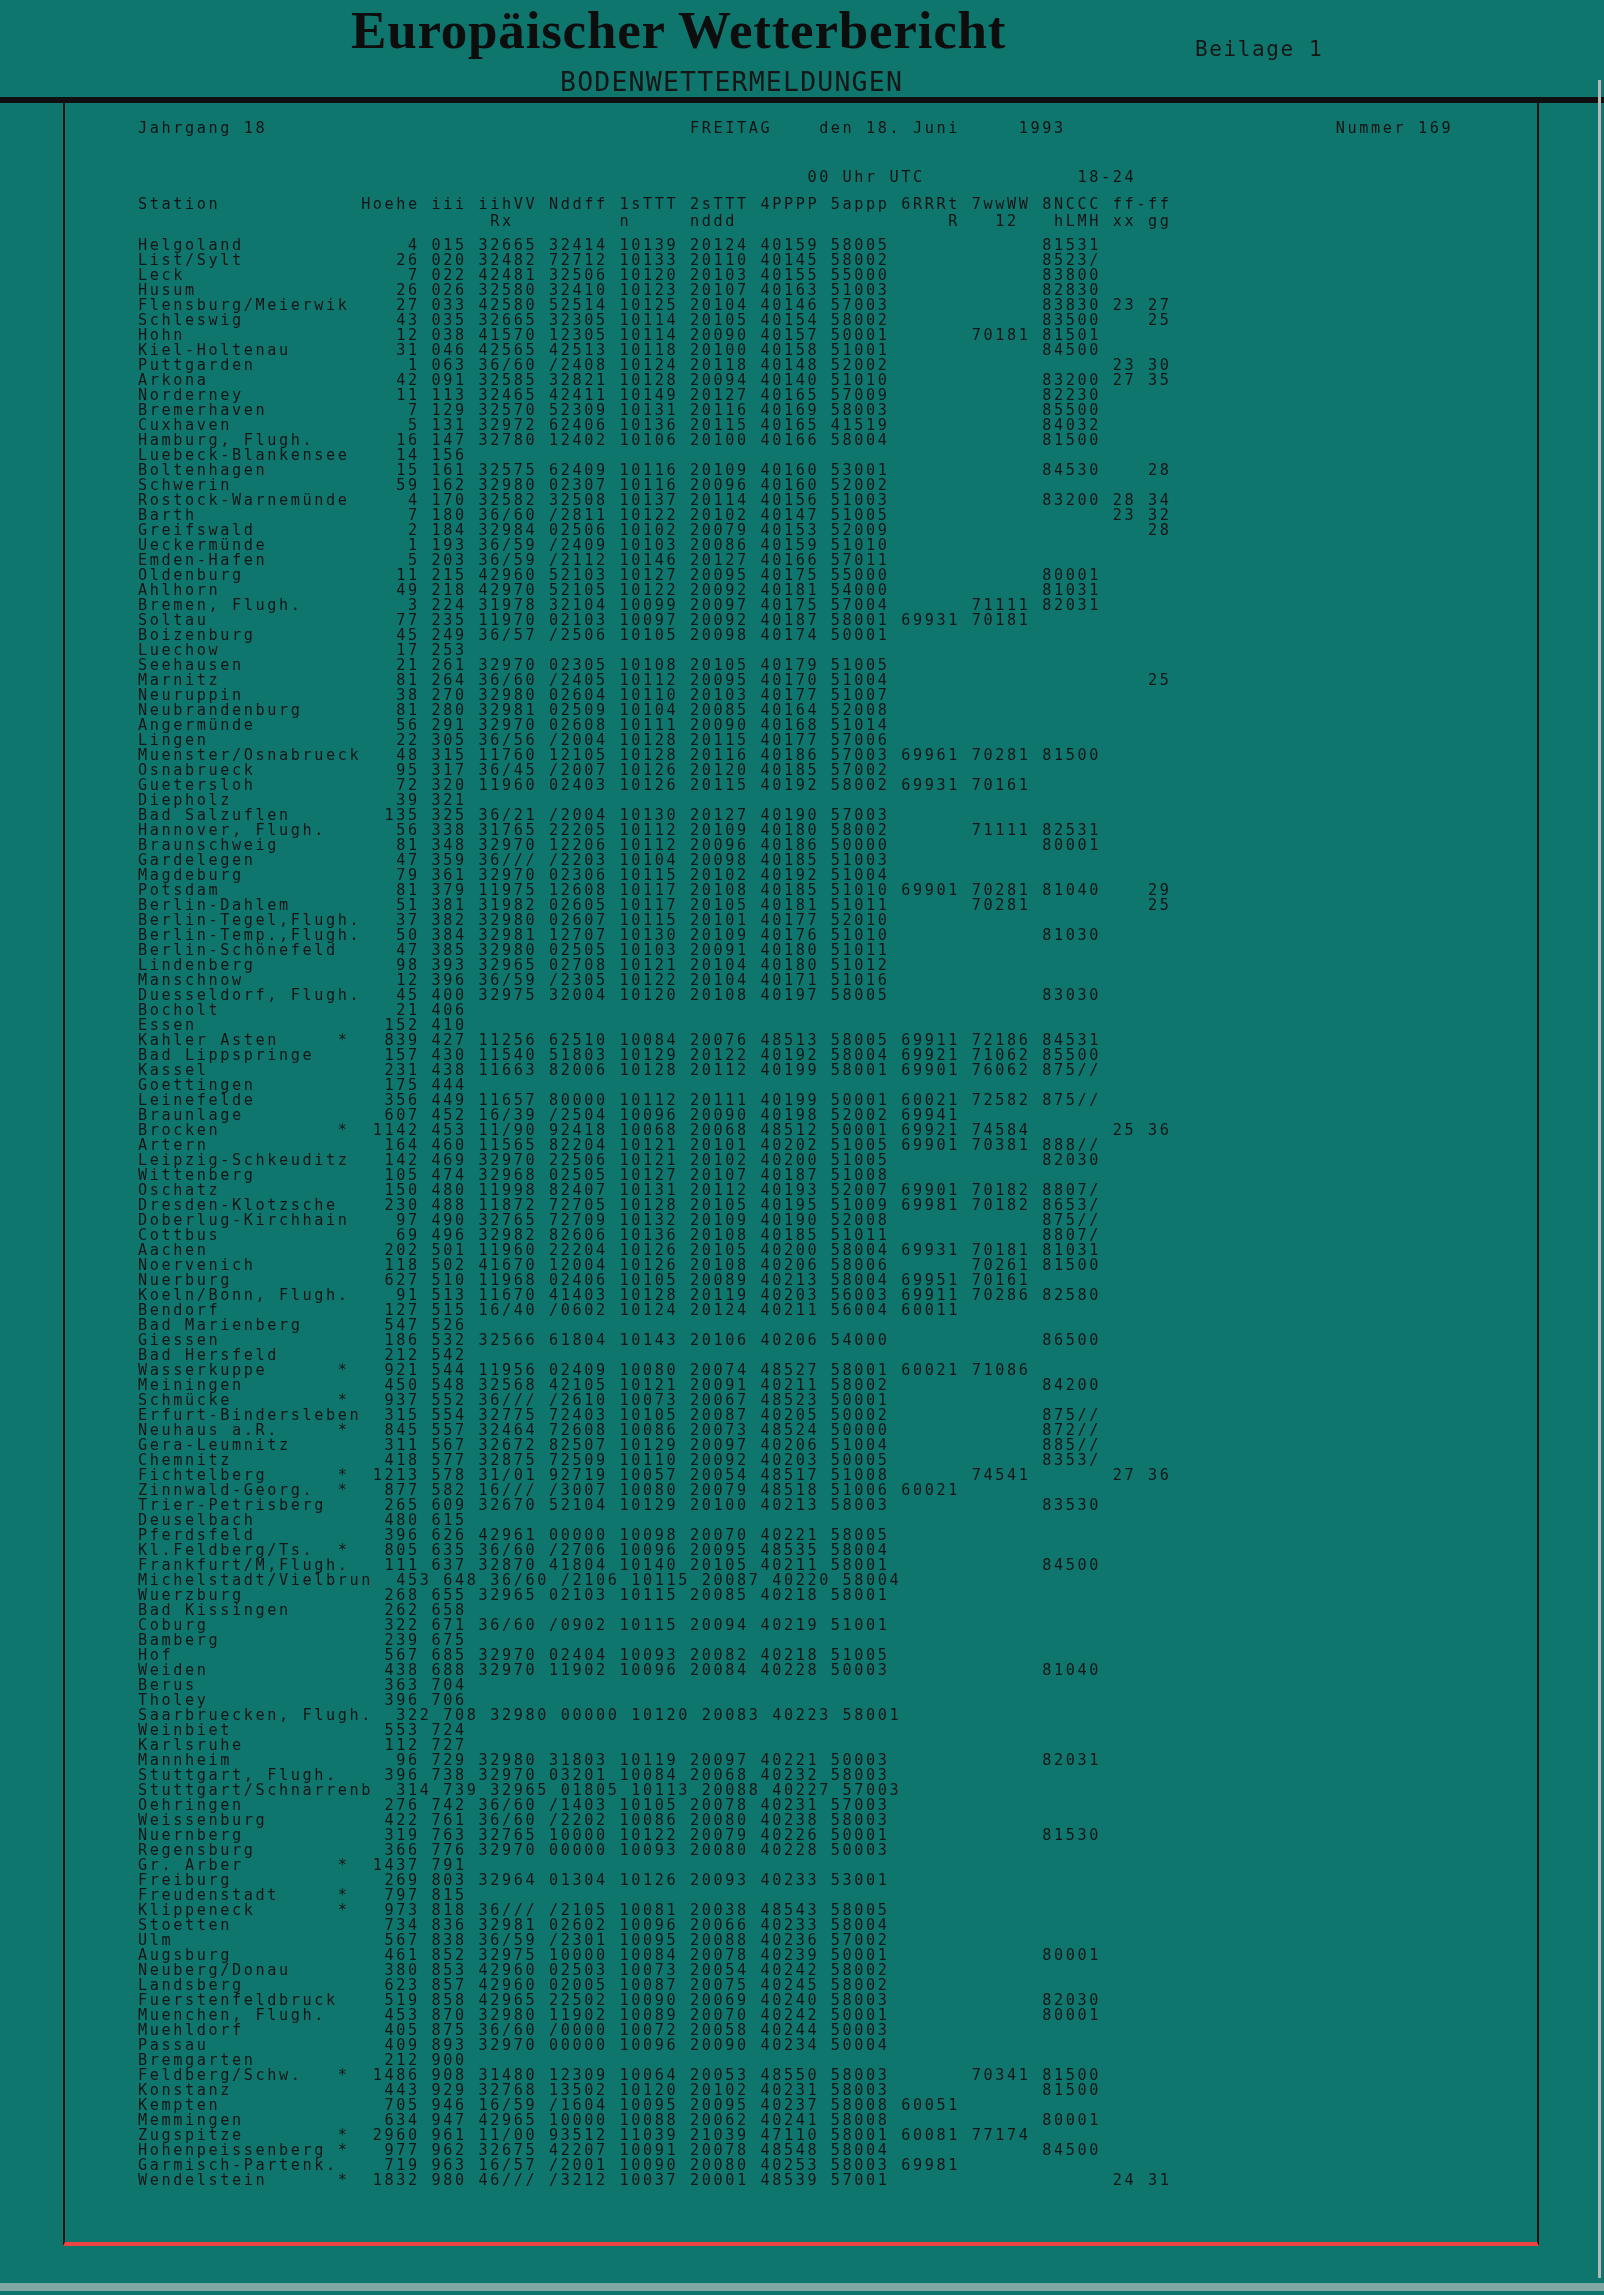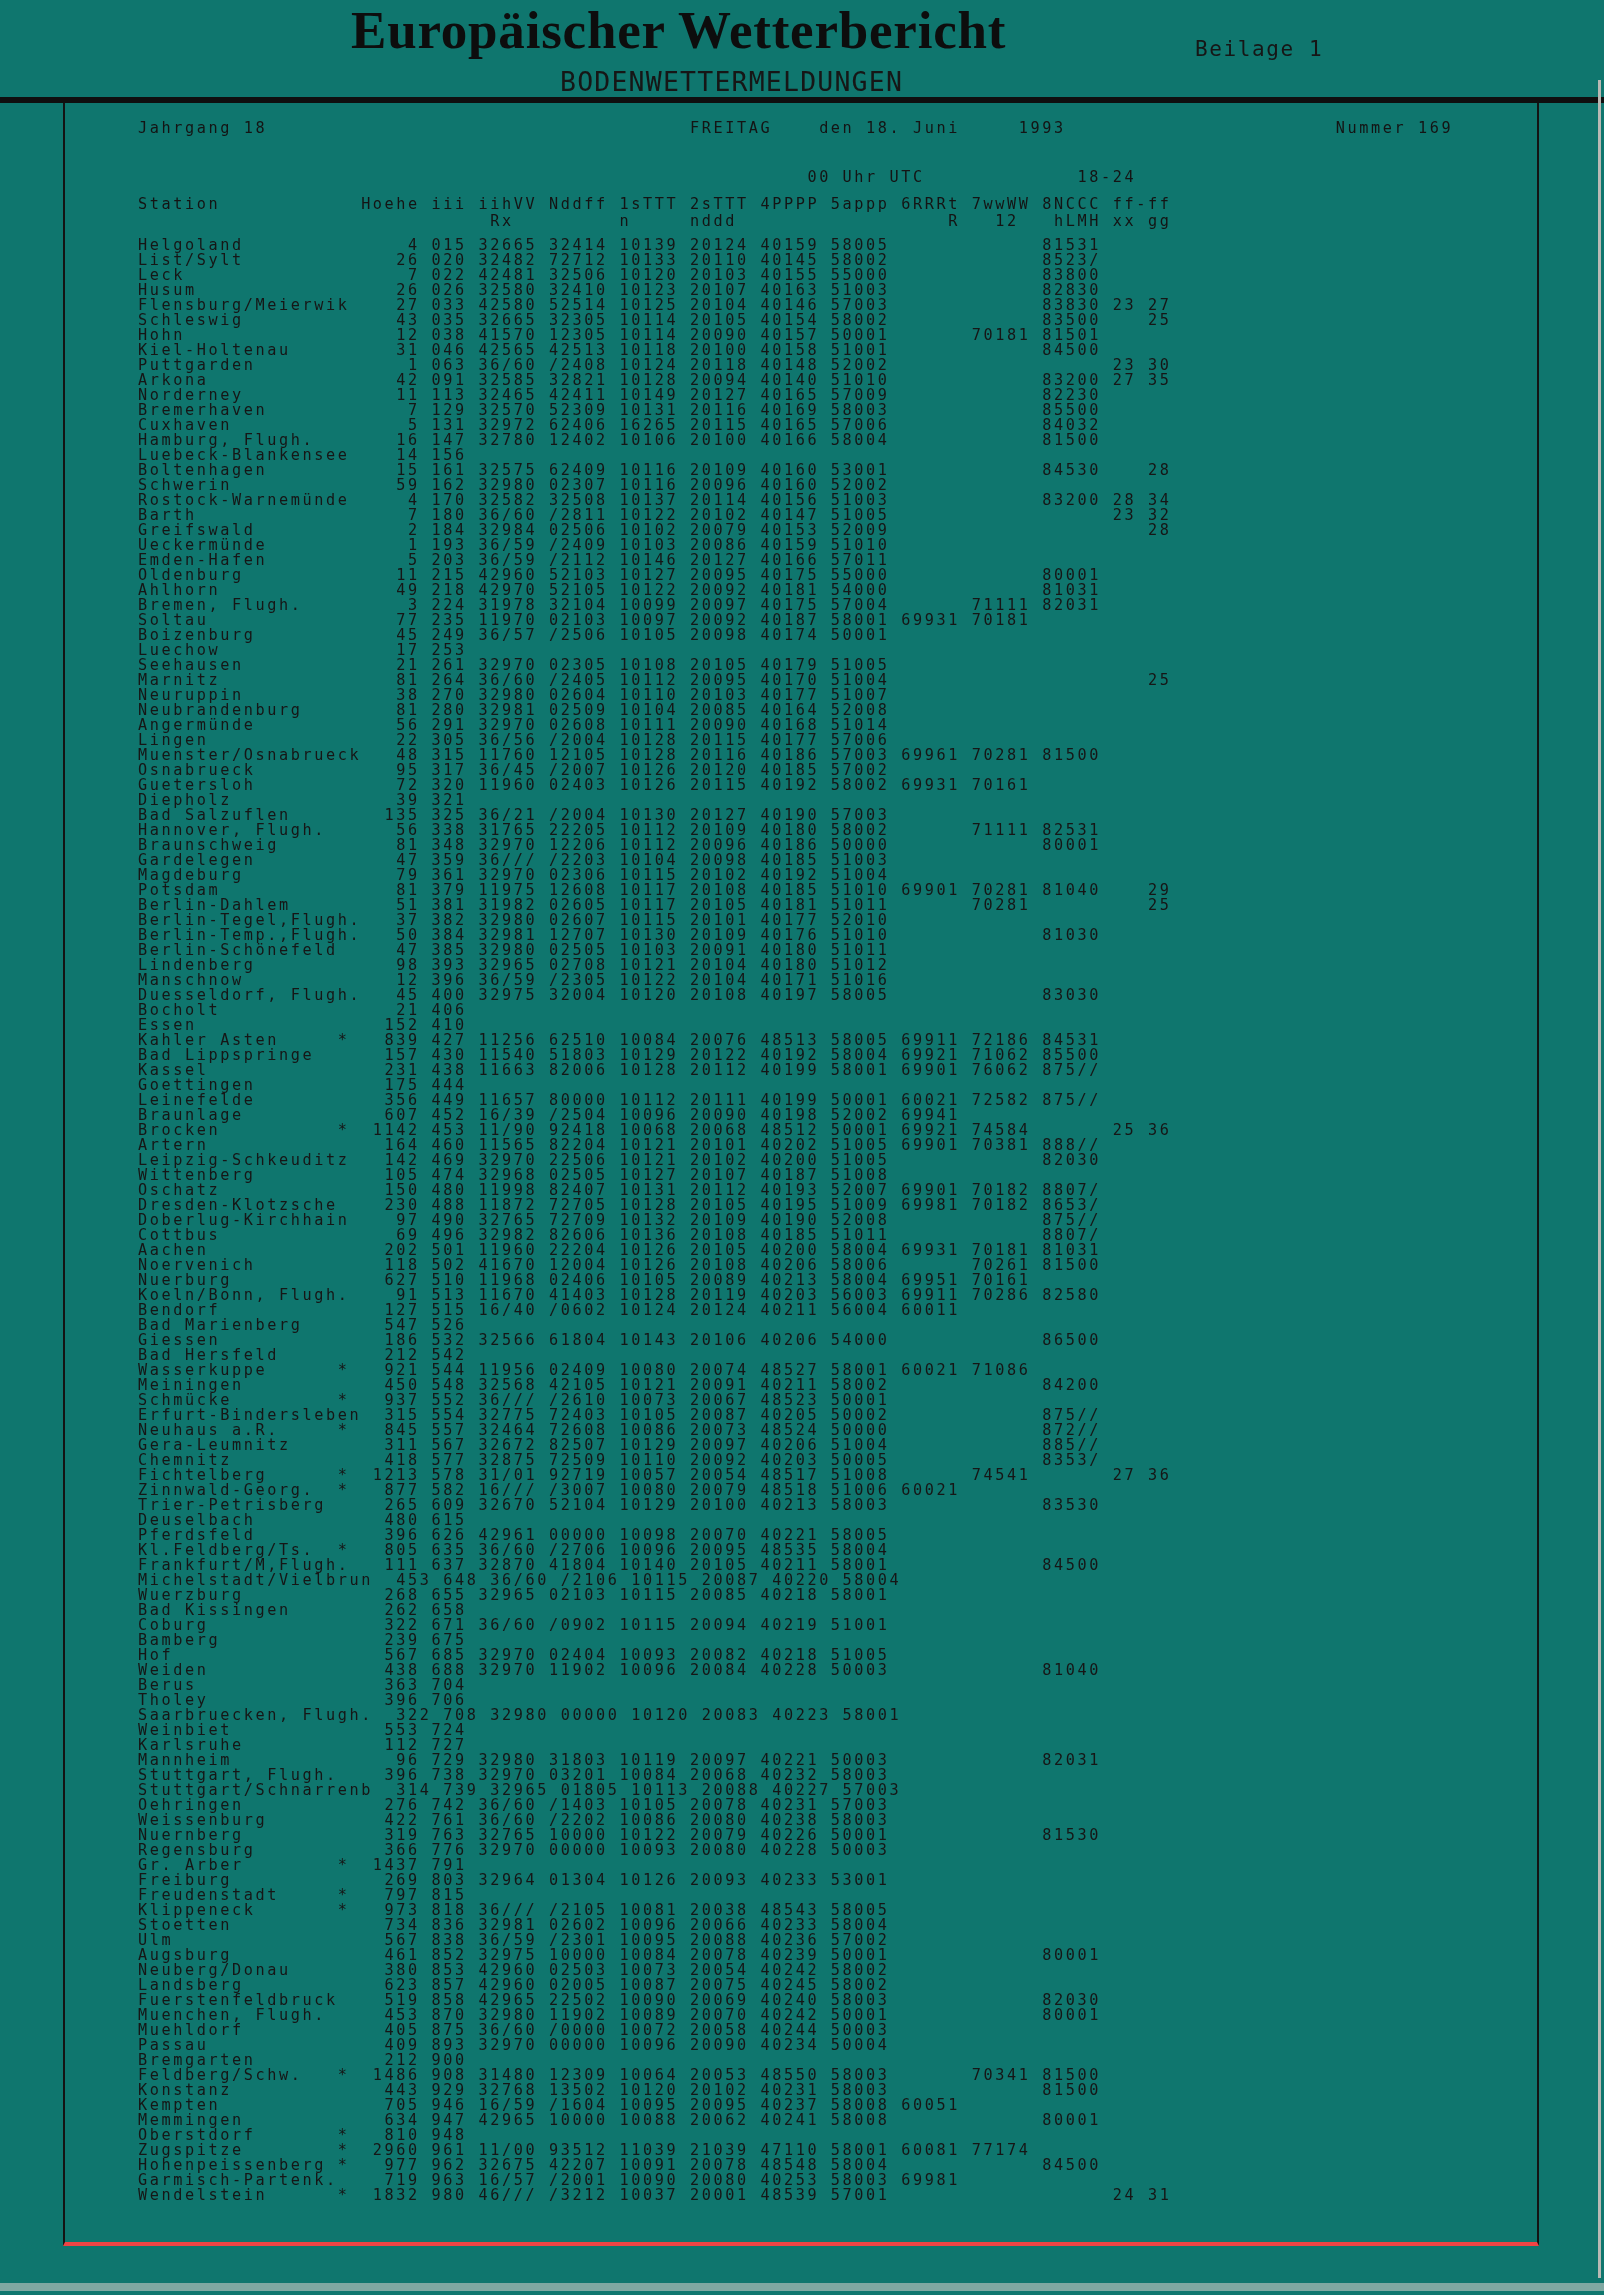--- a/index.html
+++ b/index.html
@@ -44,21 +44,21 @@
         <div class="row">Leck                   7 022 42481 32506 10120 20103 40155 55000             83800</div>
         <div class="row">Husum                 26 026 32580 32410 10123 20107 40163 51003             82830</div>
         <div class="row">Flensburg/Meierwik    27 033 42580 52514 10125 20104 40146 57003             83830 23 27</div>
         <div class="row">Schleswig             43 035 32665 32305 10114 20105 40154 58002             83500    25</div>
         <div class="row">Hohn                  12 038 41570 12305 10114 20090 40157 50001       70181 81501</div>
         <div class="row">Kiel-Holtenau         31 046 42565 42513 10118 20100 40158 51001             84500</div>
         <div class="row">Puttgarden             1 063 36/60 /2408 10124 20118 40148 52002                   23 30</div>
         <div class="row">Arkona                42 091 32585 32821 10128 20094 40140 51010             83200 27 35</div>
         <div class="row">Norderney             11 113 32465 42411 10149 20127 40165 57009             82230</div>
         <div class="row">Bremerhaven            7 129 32570 52309 10131 20116 40169 58003             85500</div>
-        <div class="row">Cuxhaven               5 131 32972 62406 16265 20115 40165 57006             84032</div>
+        <div class="row">Cuxhaven               5 131 32972 62406 10136 20115 40165 41519             84032</div>
         <div class="row">Hamburg, Flugh.       16 147 32780 12402 10106 20100 40166 58004             81500</div>
         <div class="row">Luebeck-Blankensee    14 156</div>
         <div class="row">Boltenhagen           15 161 32575 62409 10116 20109 40160 53001             84530    28</div>
         <div class="row">Schwerin              59 162 32980 02307 10116 20096 40160 52002</div>
         <div class="row">Rostock-Warnemünde     4 170 32582 32508 10137 20114 40156 51003             83200 28 34</div>
         <div class="row">Barth                  7 180 36/60 /2811 10122 20102 40147 51005                   23 32</div>
         <div class="row">Greifswald             2 184 32984 02506 10102 20079 40153 52009                      28</div>
         <div class="row">Ueckermünde            1 193 36/59 /2409 10103 20086 40159 51010</div>
         <div class="row">Emden-Hafen            5 203 36/59 /2112 10146 20127 40166 57011</div>
         <div class="row">Oldenburg             11 215 42960 52103 10127 20095 40175 55000             80001</div>
@@ -158,21 +158,20 @@
         <div class="row">Landsberg            623 857 42960 02005 10087 20075 40245 58002</div>
         <div class="row">Fuerstenfeldbruck    519 858 42965 22502 10090 20069 40240 58003             82030</div>
         <div class="row">Muenchen, Flugh.     453 870 32980 11902 10089 20070 40242 50001             80001</div>
         <div class="row">Muehldorf            405 875 36/60 /0000 10072 20058 40244 50003</div>
         <div class="row">Passau               409 893 32970 00000 10096 20090 40234 50004</div>
         <div class="row">Bremgarten           212 900</div>
         <div class="row">Feldberg/Schw.   *  1486 908 31480 12309 10064 20053 48550 58003       70341 81500</div>
         <div class="row">Konstanz             443 929 32768 13502 10120 20102 40231 58003             81500</div>
         <div class="row">Kempten              705 946 16/59 /1604 10095 20095 40237 58008 60051</div>
         <div class="row">Memmingen            634 947 42965 10000 10088 20062 40241 58008             80001</div>
-        <div class="row">Oberstdorf       *   810 948</div>
         <div class="row">Zugspitze        *  2960 961 11/00 93512 11039 21039 47110 58001 60081 77174</div>
         <div class="row">Hohenpeissenberg *   977 962 32675 42207 10091 20078 48548 58004             84500</div>
         <div class="row">Garmisch-Partenk.    719 963 16/57 /2001 10090 20080 40253 58003 69981</div>
         <div class="row">Wendelstein      *  1832 980 46/// /3212 10037 20001 48539 57001                   24 31</div>
       </div>
   </div>
 
   <div class="edge-shadow"></div>
   <div class="bottom-shadow"></div>
 </div>

